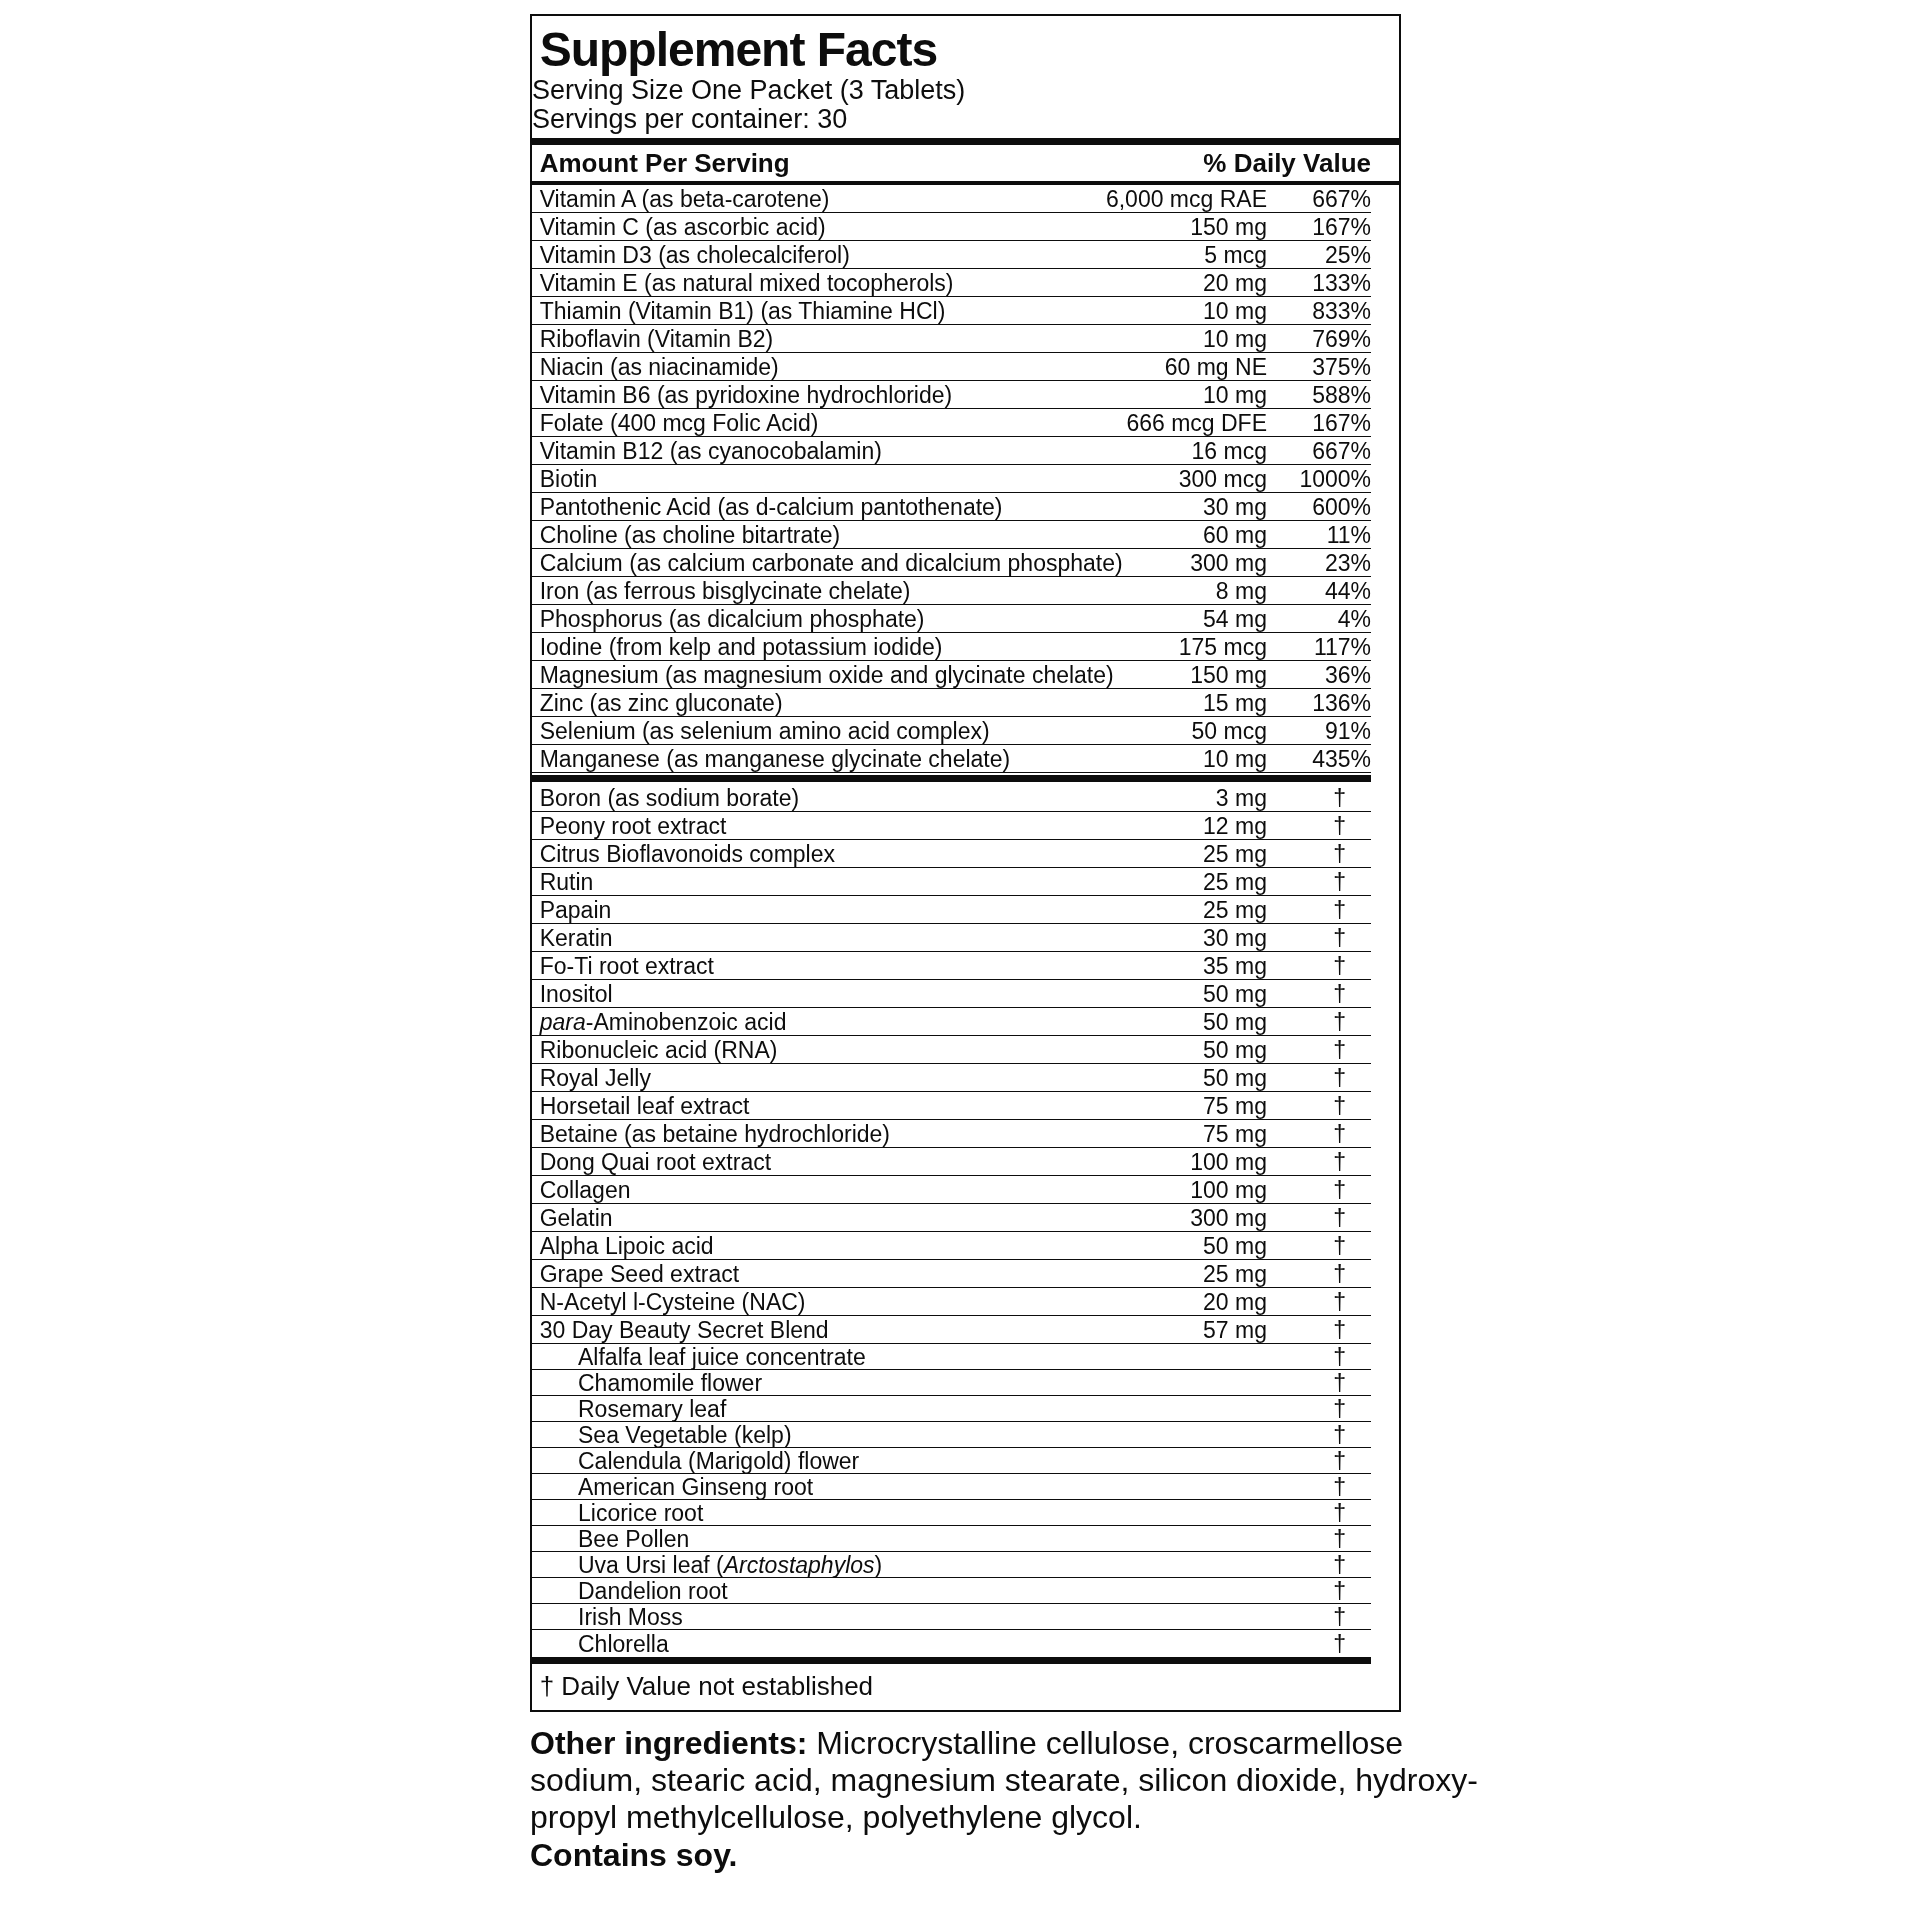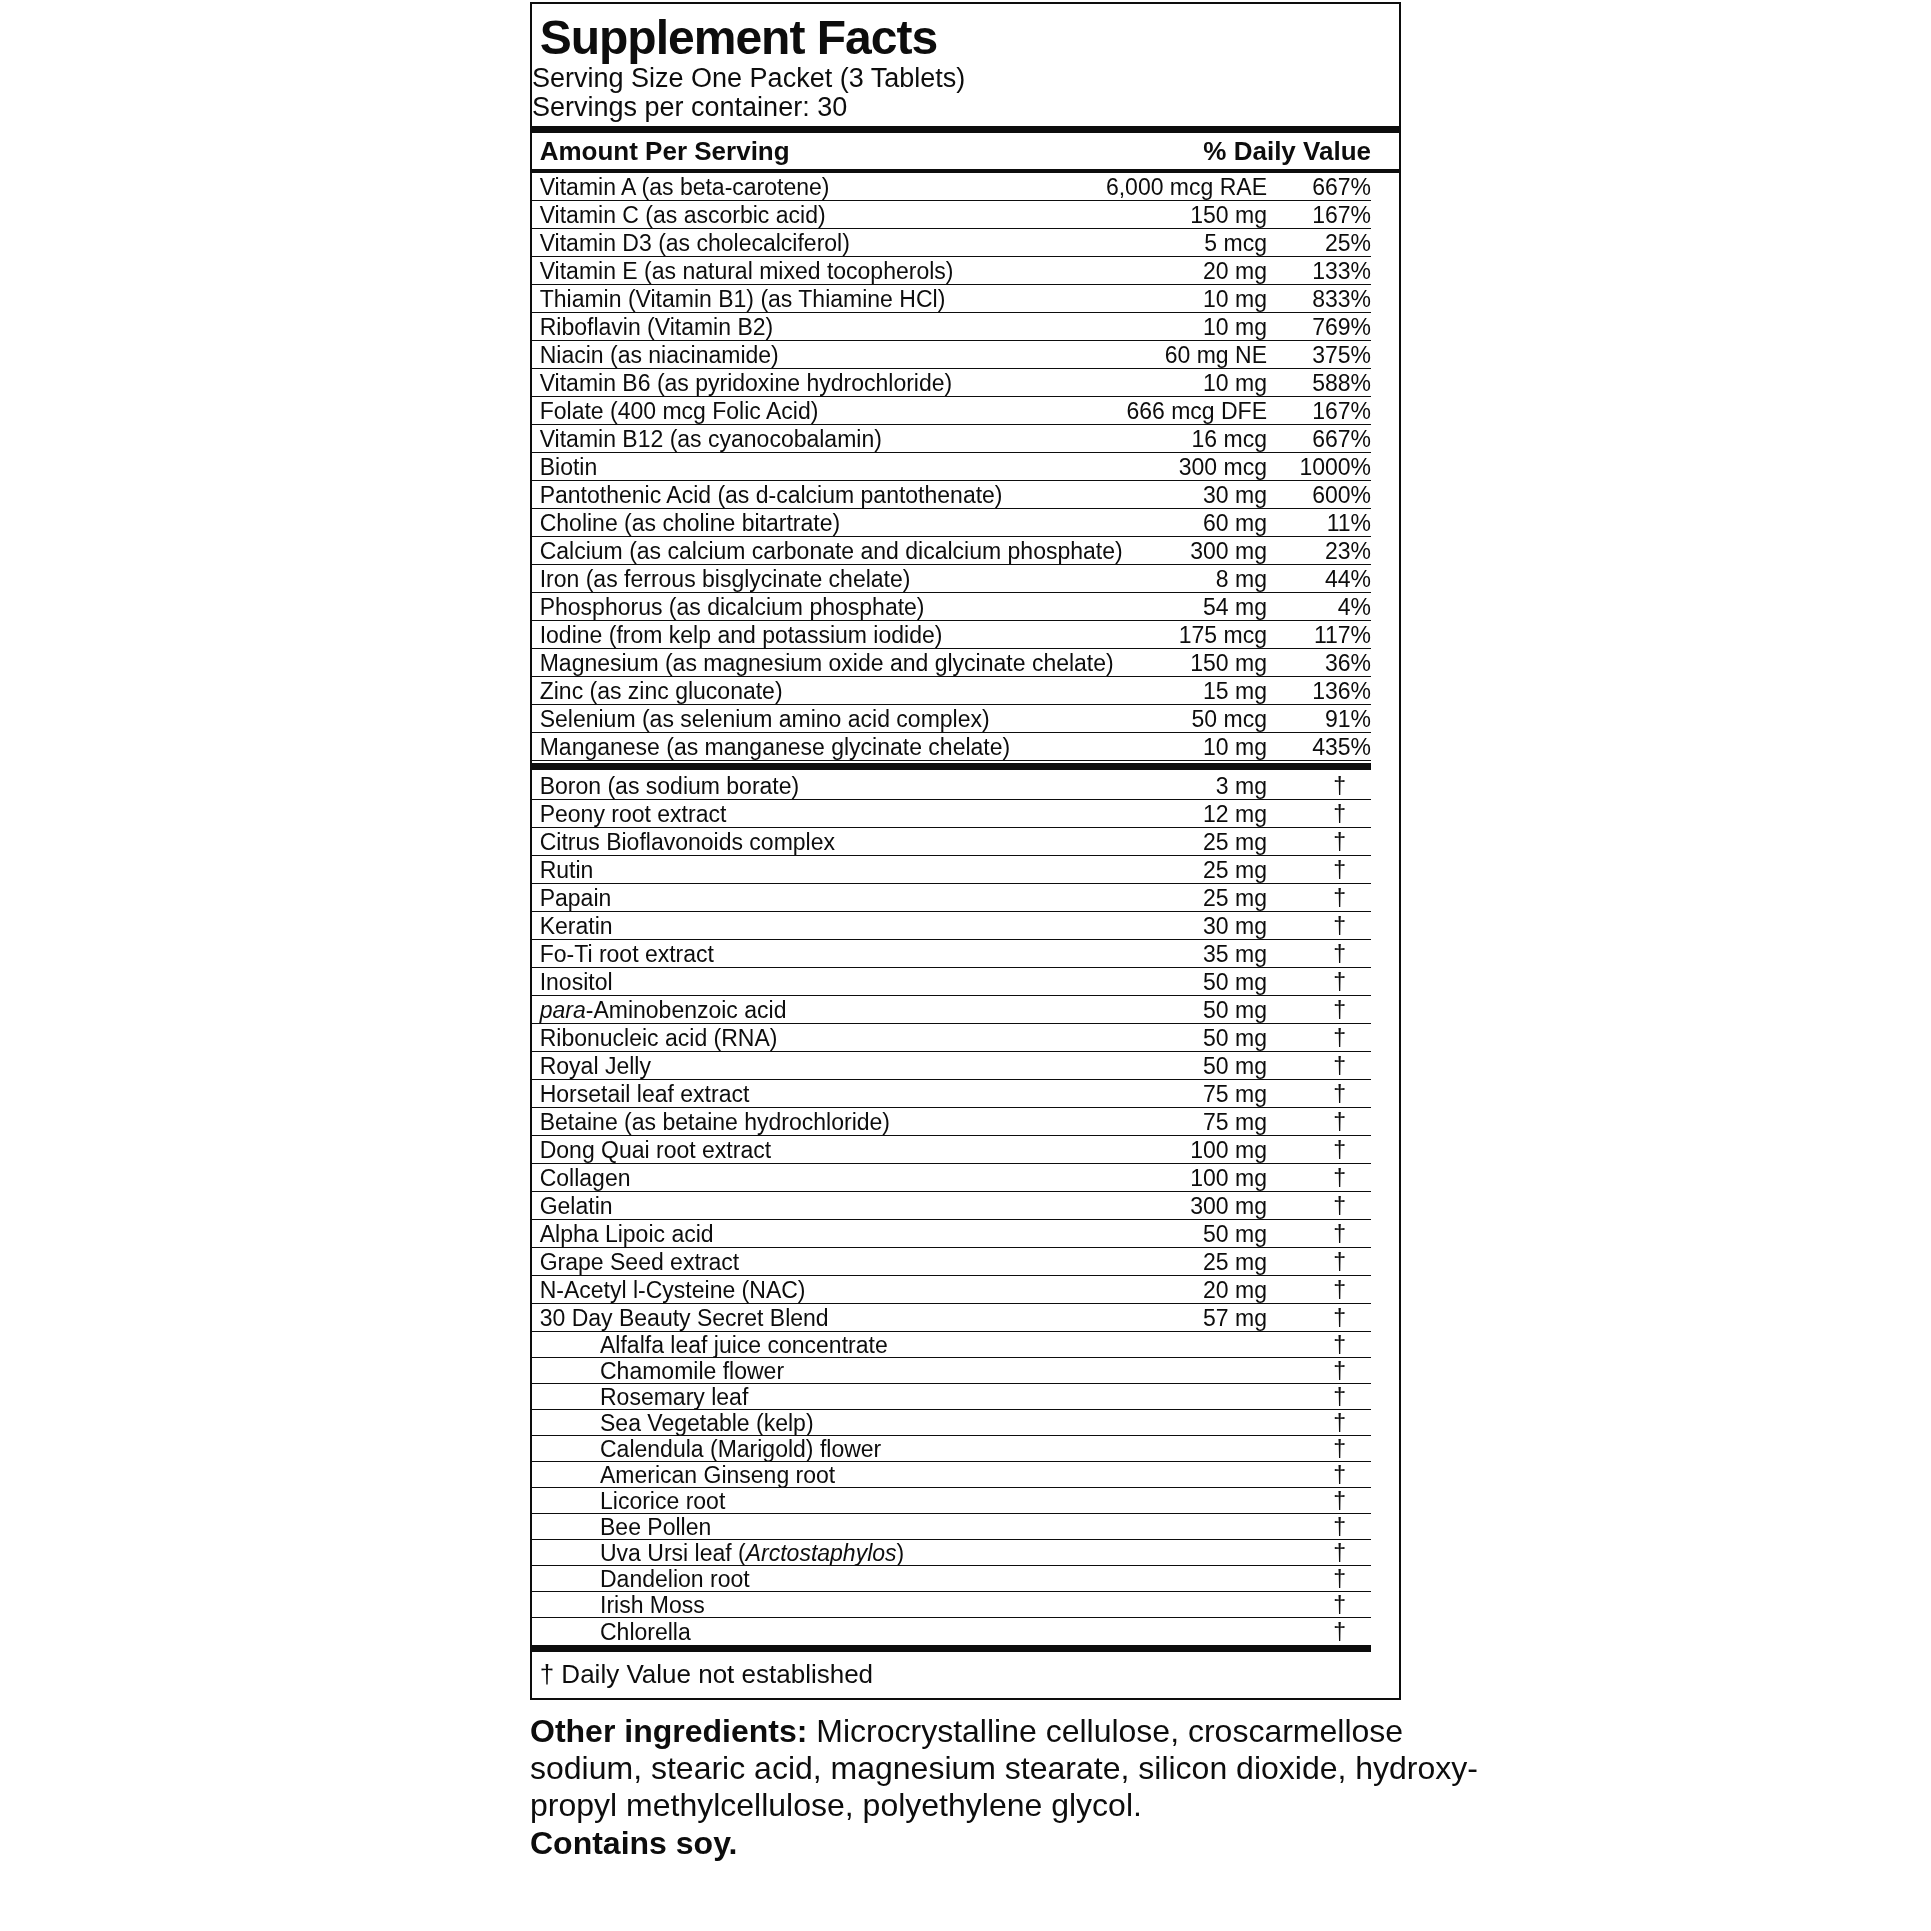--- a/index.html
+++ b/index.html
@@ -8,21 +8,21 @@
     position: relative;
     width: 1931px;
     height: 1931px;
     background: #ffffff;
     color: #0d0d0d;
     font-family: "Liberation Sans", "DejaVu Sans", sans-serif;
     overflow: hidden;
   }
   .content {
     width: 871px;
-    margin: 2px auto 0 auto;
+    margin: 14px auto 0 auto;
   }
   .label-box {
     width: 871px;
     border: 2.9px solid #0d0d0d;
     background: #ffffff;
     padding: 7.7px 0 5.8px 0;
   }
   .title {
     font-size: 48px;
     font-weight: bold;
@@ -62,21 +62,21 @@
     border-bottom: 1.9px solid #0d0d0d;
     margin-right: 28px;
     white-space: nowrap;
   }
   .row .name { padding-left: 7.7px; flex: none; }
   .row .spacer { flex: 1; }
   .row .amt { flex: none; text-align: right; }
   .row .dv { flex: none; width: 104px; text-align: right; }
   .row .dv.dagger { padding-right: 25px; }
   .row.bold .name, .row.bold .amt { font-weight: normal; }
-  .row.indent .name { padding-left: 68px; }
+  .row.indent .name { padding-left: 46px; }
   .row.last { border-bottom: none; height: 26px; }
   .blend .row { height: 26px; line-height: 24px; }
   .blend .row.last { height: 26px; justify-content: center; }
   .footnote {
     font-size: 26px;
     line-height: 31px;
     padding: 4.8px 0 1.9px 7.7px;
     white-space: nowrap;
   }
   .below {

